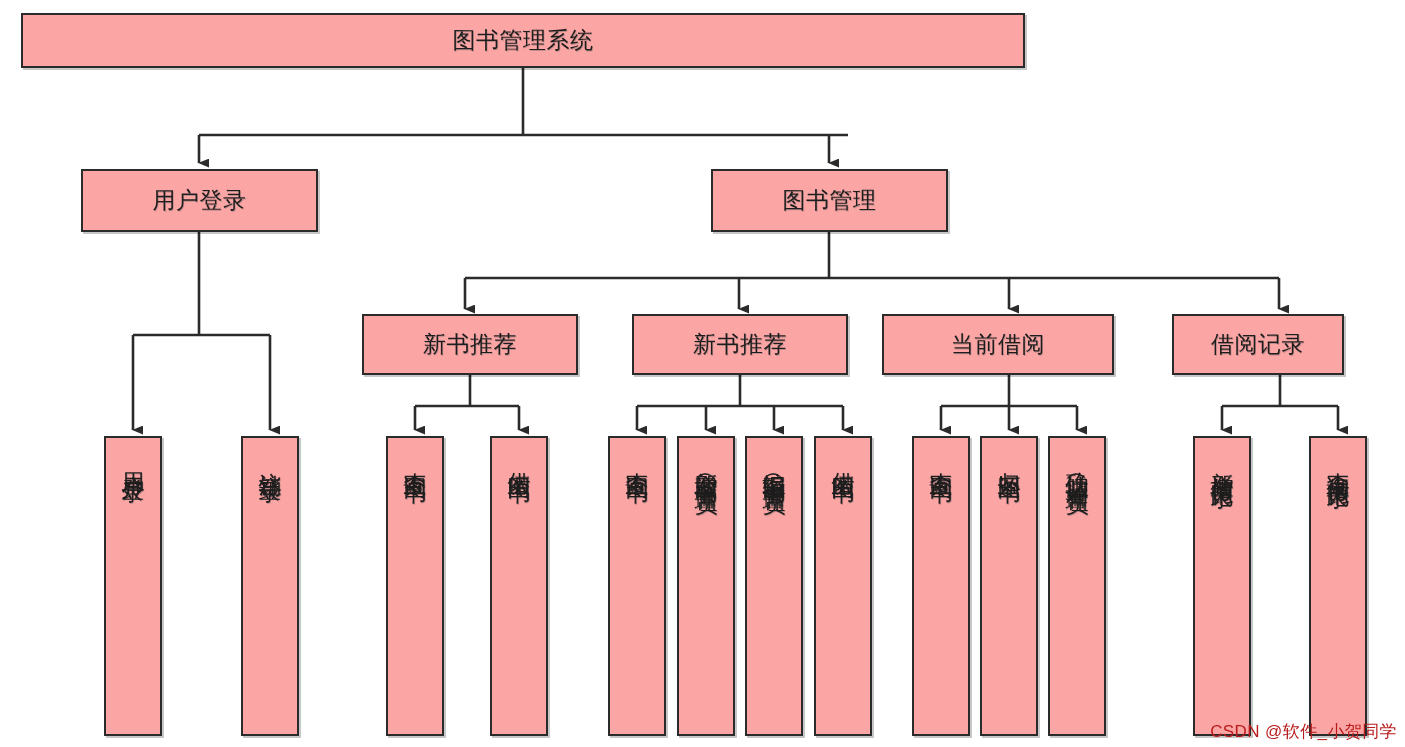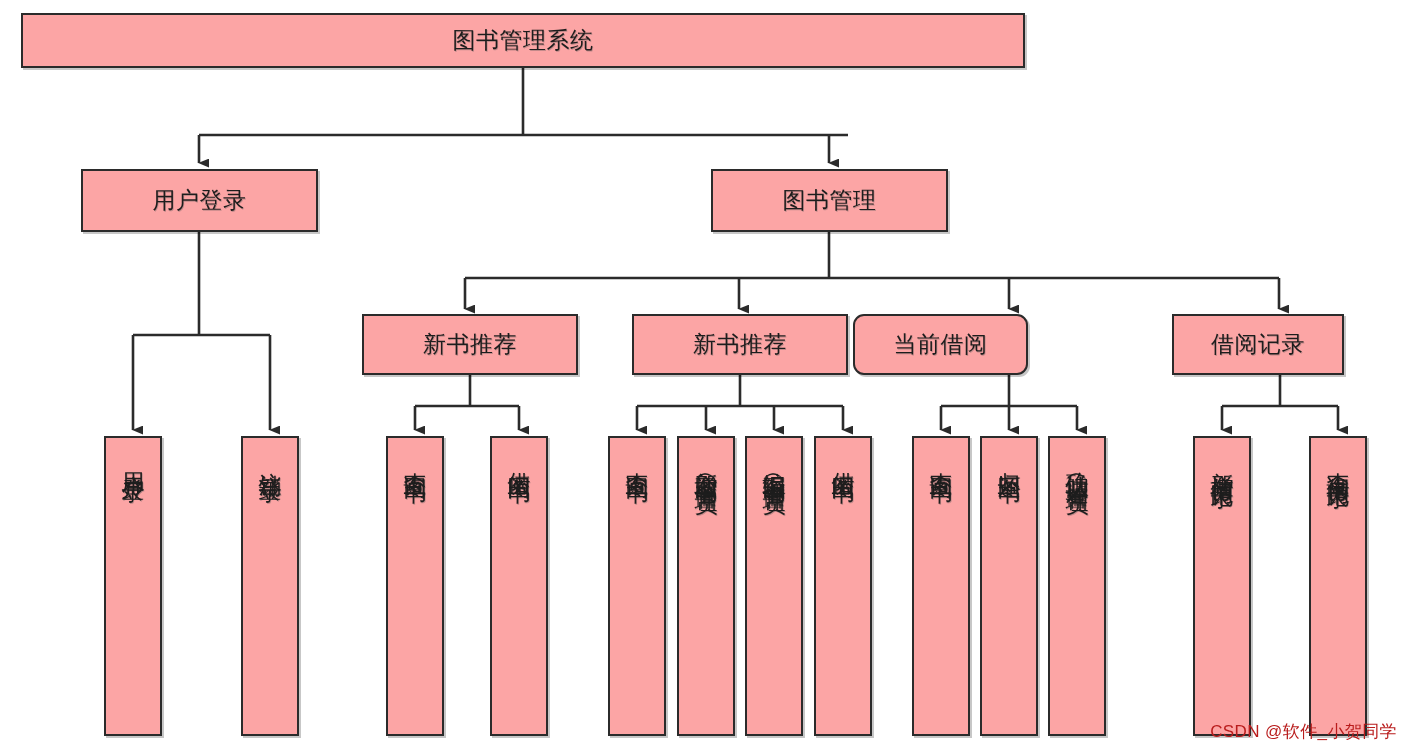--- a/index.html
+++ b/index.html
@@ -130,21 +130,21 @@
   <div class="node" style="left:711px; top:169px; width:237px; height:63px;">
     <span class="label">图书管理</span>
   </div>
 
   <div class="node" style="left:362px; top:314px; width:216px; height:61px;">
     <span class="label">新书推荐</span>
   </div>
   <div class="node" style="left:632px; top:314px; width:216px; height:61px;">
     <span class="label">新书推荐</span>
   </div>
-  <div class="node" style="left:853px; top:314px; width:175px; height:61px;border-radius:11px;">
+  <div class="node" style="left:882px; top:314px; width:232px; height:61px;">
     <span class="label">当前借阅</span>
   </div>
   <div class="node" style="left:1172px; top:314px; width:172px; height:61px;">
     <span class="label">借阅记录</span>
   </div>
 
   <div class="node vertical" style="left:104px; top:436px; width:58px; height:300px;">
     <span class="label">用户登录</span>
   </div>
   <div class="node vertical" style="left:241px; top:436px; width:58px; height:300px;">

